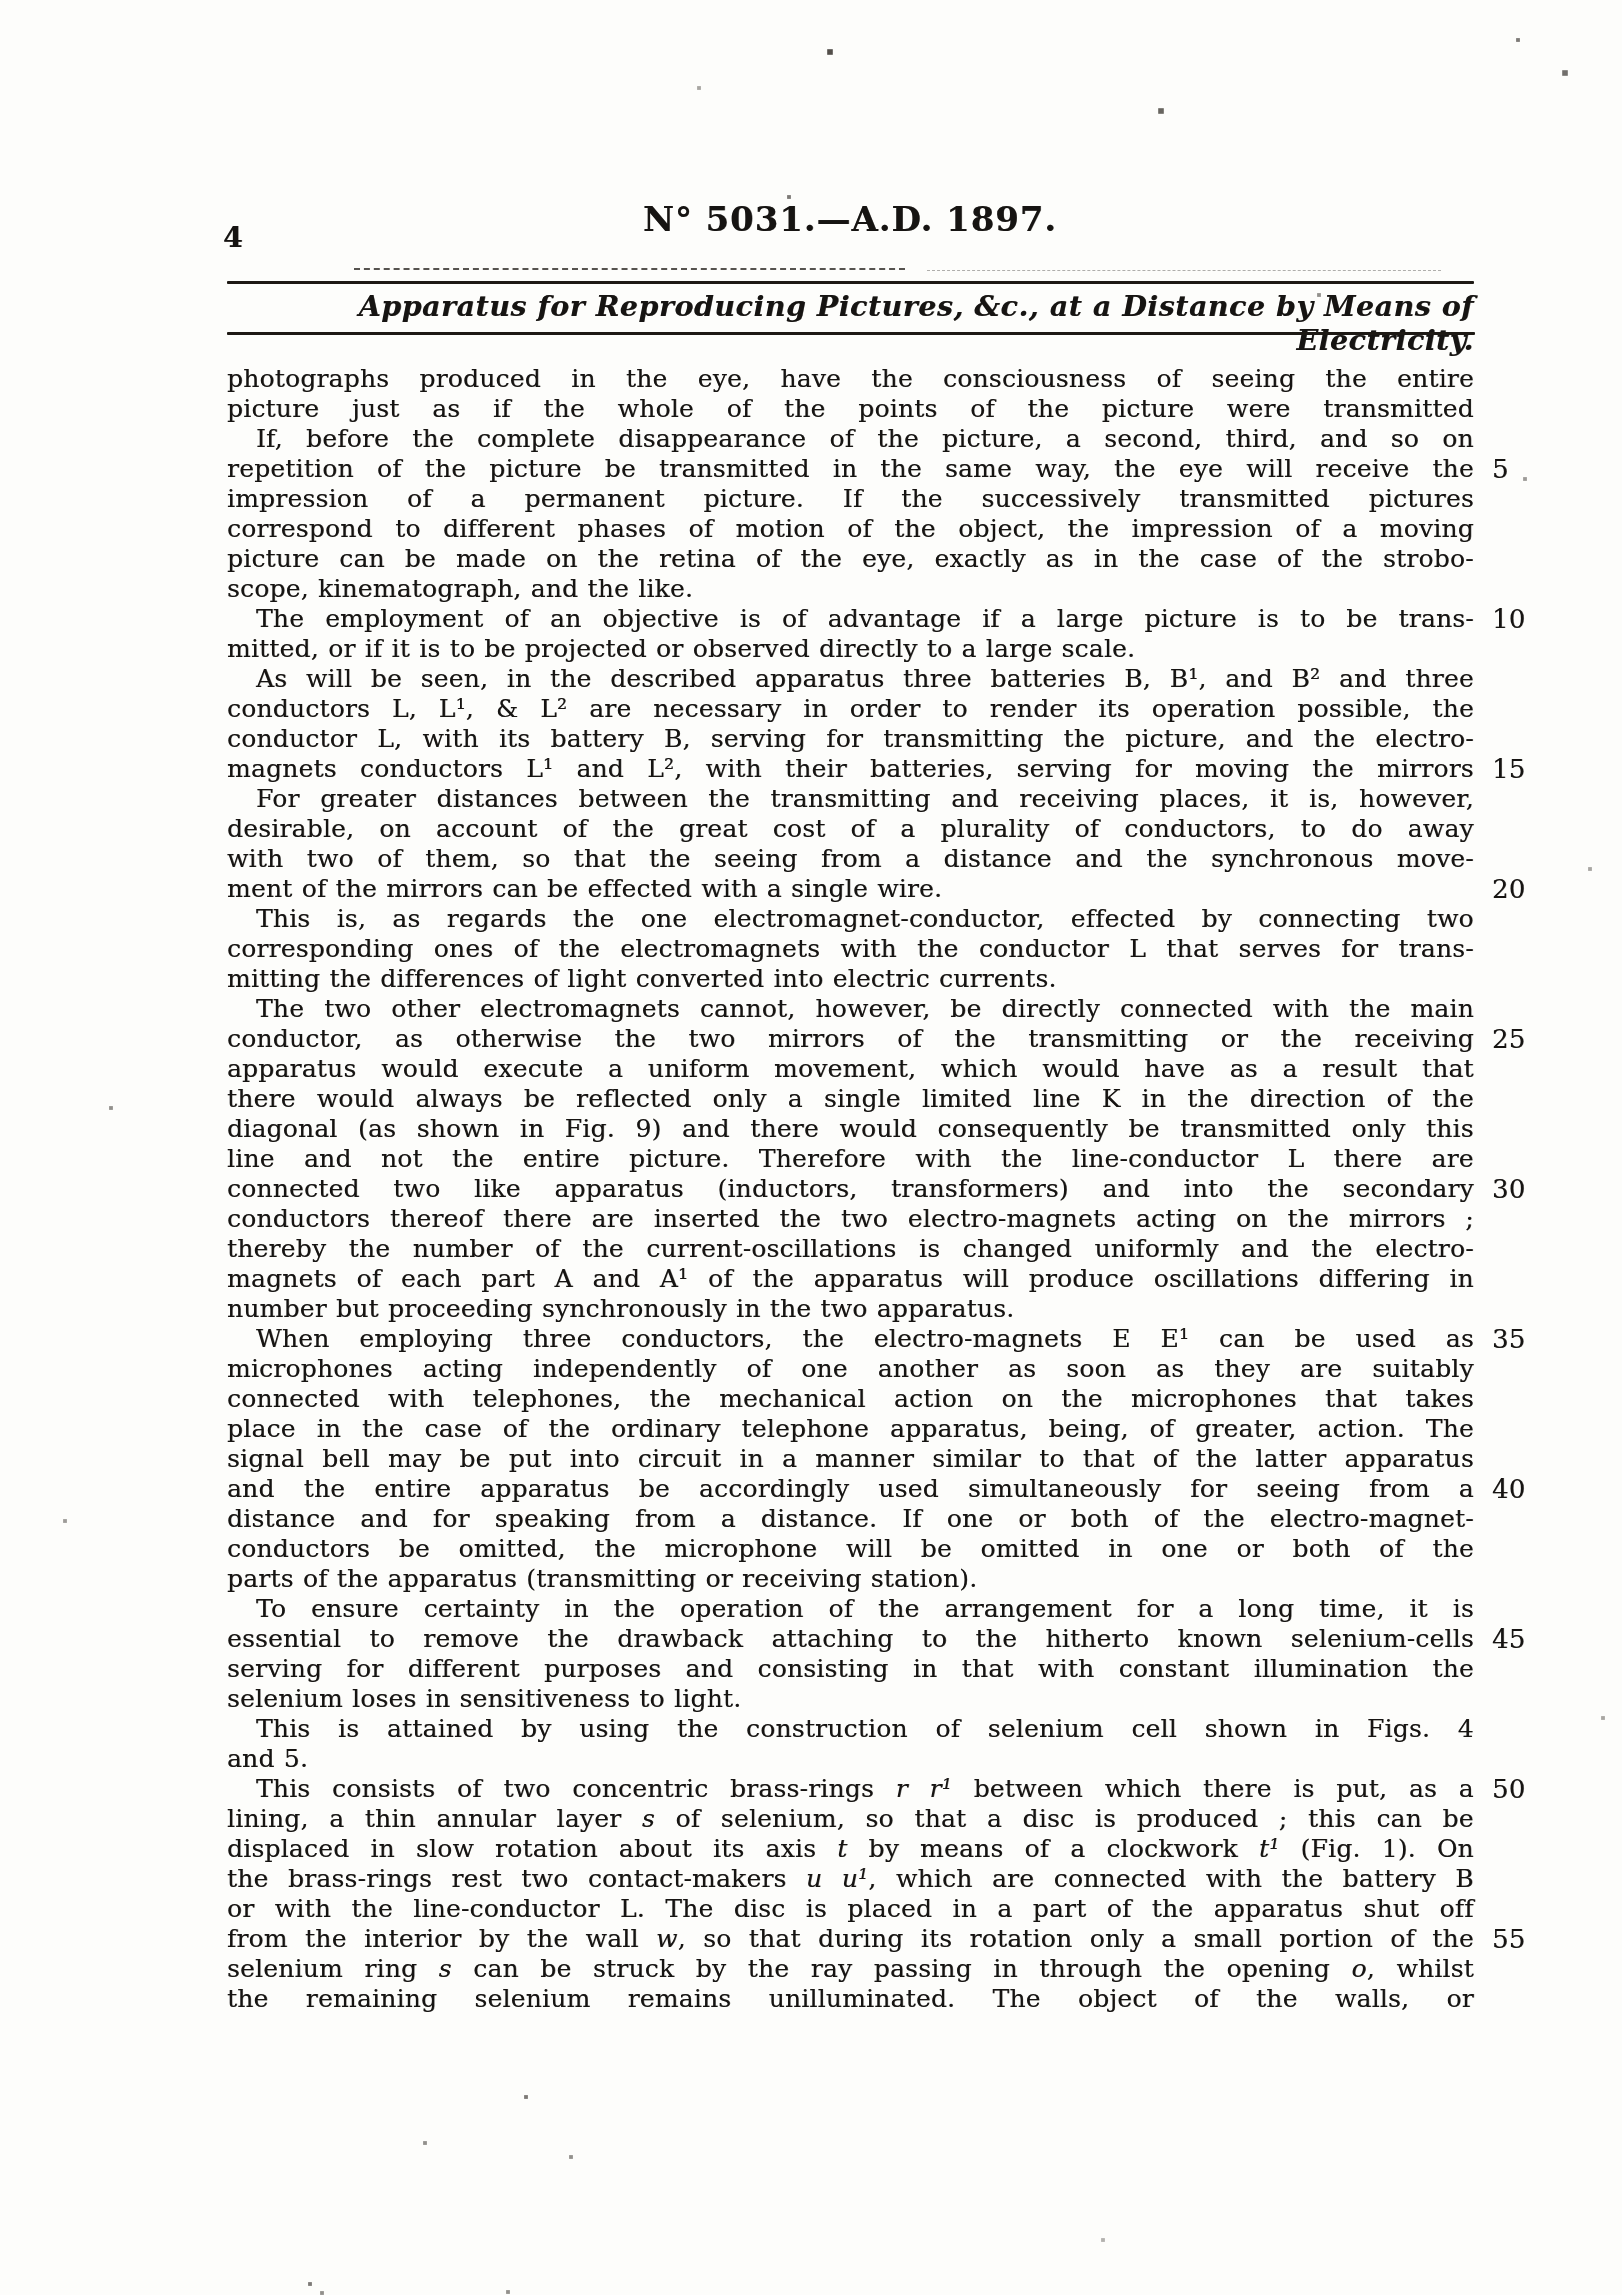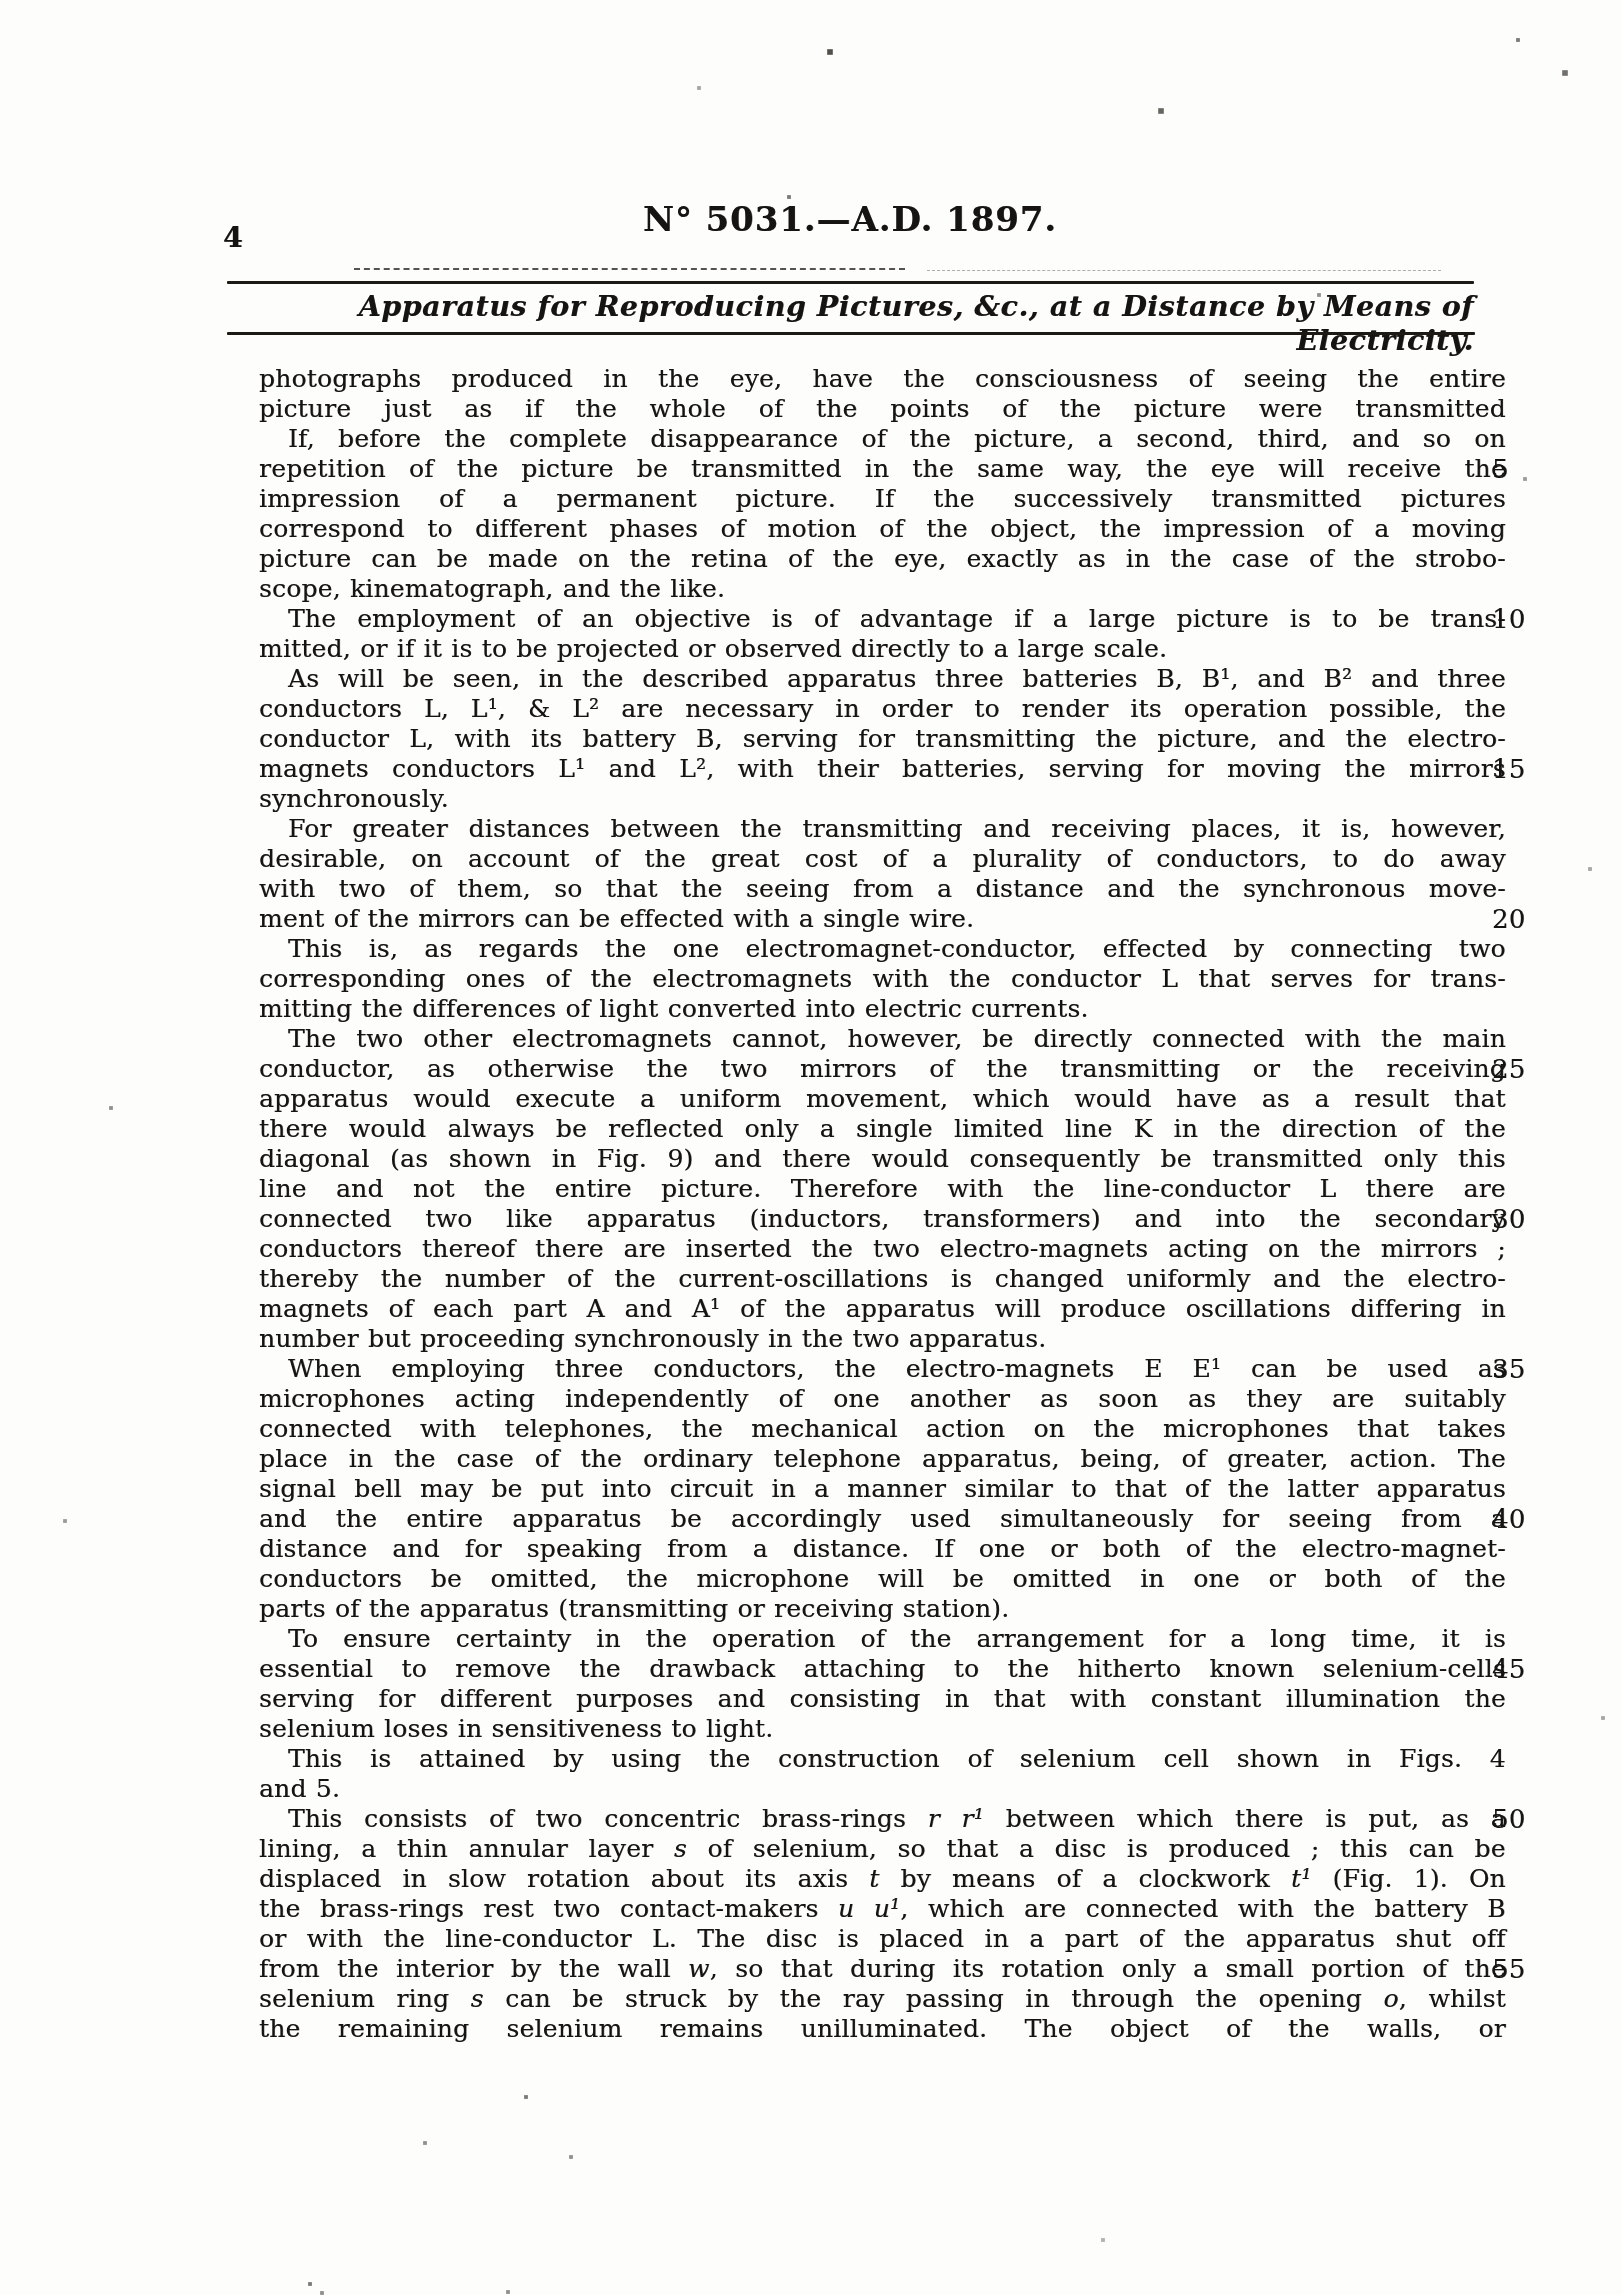--- a/index.html
+++ b/index.html
@@ -38,21 +38,21 @@
     position:absolute;left:227px;top:332px;width:1248px;height:2.8px;
     background:#1d1914;border-radius:0.9px;
   }
   #body-text{
     position:absolute;left:227px;top:364px;width:1322px;
     font-size:25px;letter-spacing:0.2px;
   }
   .row{position:relative;height:30px;}
   .line{
     display:flex;justify-content:space-between;align-items:baseline;
-    width:1247px;box-sizing:border-box;white-space:nowrap;margin-left:32px;
+    width:1247px;box-sizing:border-box;white-space:nowrap;
   }
   .line.indent{padding-left:29px;}
   .line.end{justify-content:flex-start;gap:9.2px;}
   .line i{font-style:italic;}
   .num{
     position:absolute;left:1265px;top:0;font-size:26px;
   }
   #specks{position:absolute;left:0;top:0;width:1.8px;height:1.8px;background:transparent;
     box-shadow:
       829px 51px 0 1.8px rgba(40,35,30,0.8),
@@ -338,25 +338,20 @@
         <span>batteries,</span>
         <span>serving</span>
         <span>for</span>
         <span>moving</span>
         <span>the</span>
         <span>mirrors</span>
       </div>
       <span class="num">15</span>
     </div>
     <div class="row">
-      <div class="line end">
-        <span>synchronously.</span>
-      </div>
-    </div>
-    <div class="row">
       <div class="line indent">
         <span>For</span>
         <span>greater</span>
         <span>distances</span>
         <span>between</span>
         <span>the</span>
         <span>transmitting</span>
         <span>and</span>
         <span>receiving</span>
         <span>places,</span>

